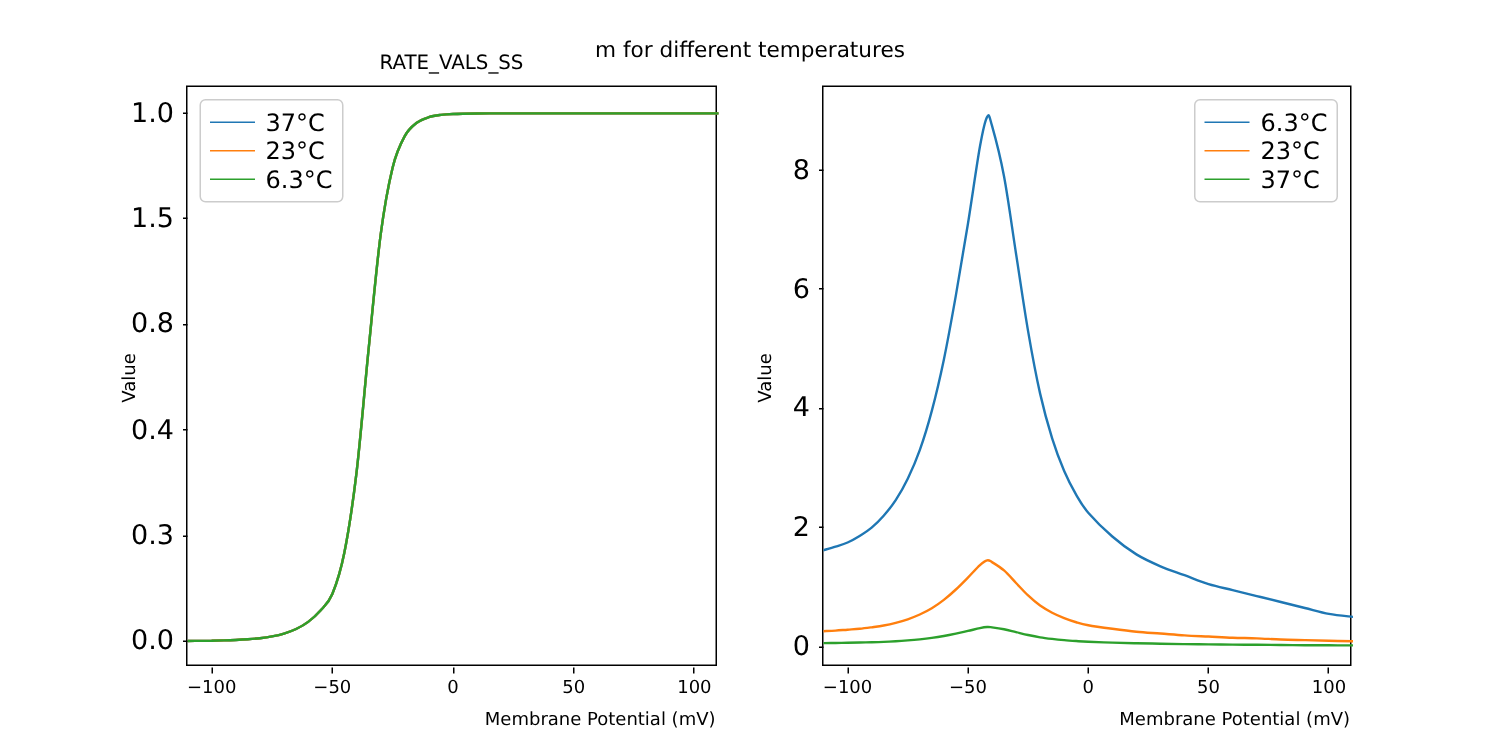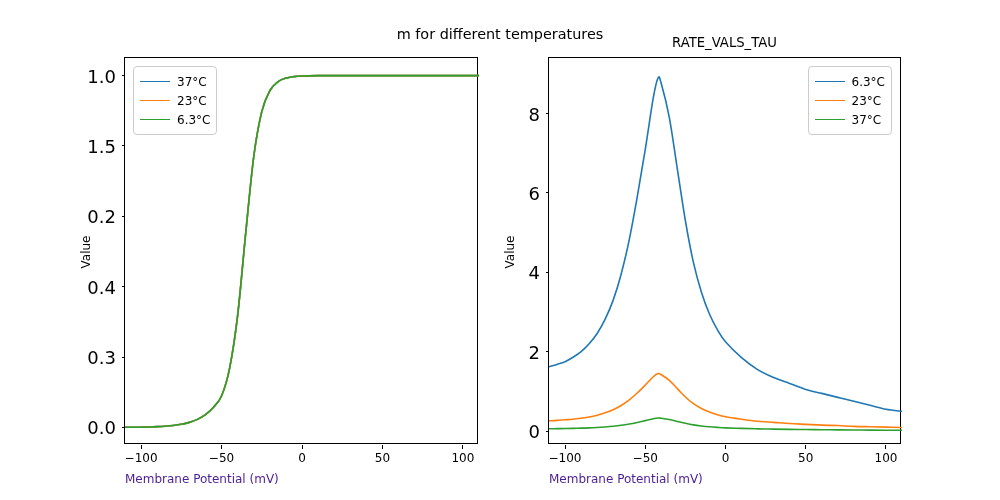--- a/index.html
+++ b/index.html
@@ -64,23 +64,23 @@
     white-space: nowrap;
   }
   .tick-mark {
     position: absolute;
     background: #000000;
   }
   .xlabel {
     position: absolute;
     left: 0;
     width: 100%;
-    text-align: left;
+    text-align: right;
     font-size: 12px;
-    color: #4c1d95;
+    color: #000000;
     white-space: nowrap;
   }
   .ylabel {
     position: absolute;
     font-size: 12px;
     color: #000000;
     white-space: nowrap;
     transform-origin: 0 0;
     transform: rotate(-90deg);
   }
@@ -98,33 +98,34 @@
     height: 19px;
   }
   .legend-swatch {
     width: 30px;
     height: 0;
     border-top-width: 1.5px;
     border-top-style: solid;
     margin-right: 7px;
   }
   .legend-text {
-    font-size: 12px;
+    font-size: 16px;
     color: #000000;
     white-space: nowrap;
   }
 </style>
 </head>
 <body>
 
 <div id="figure">
 
   <div class="suptitle">m for different temperatures</div>
 
   <div class="axes" id="axes-left" style="left: 124px; top: 57px; width: 354px; height: 387px;">
+    <div class="axes-title">RATE_VALS_SS</div>
   <svg class="plot-svg" width="354" height="387">
         <path d="M 0.00 369.30 C 1.34 369.29, 5.36 369.26, 8.05 369.23 C 10.73 369.20, 13.41 369.17, 16.09 369.13 C 18.77 369.08, 21.45 369.03, 24.14 368.95 C 26.82 368.88, 29.50 368.79, 32.18 368.67 C 34.86 368.55, 37.55 368.41, 40.23 368.21 C 42.91 368.01, 45.59 367.80, 48.27 367.47 C 50.95 367.15, 53.64 366.79, 56.32 366.28 C 59.00 365.76, 61.68 365.20, 64.36 364.38 C 67.05 363.56, 69.73 362.65, 72.41 361.35 C 75.09 360.05, 77.77 358.60, 80.45 356.57 C 83.14 354.54, 85.82 352.28, 88.50 349.18 C 91.18 346.08, 93.86 344.47, 96.55 337.99 C 99.23 331.52, 101.91 323.77, 104.59 310.34 C 107.27 296.91, 109.95 279.87, 112.64 257.39 C 115.32 234.91, 118.00 201.89, 120.68 175.45 C 123.36 149.01, 126.05 119.06, 128.73 98.76 C 131.41 78.45, 134.09 64.62, 136.77 53.62 C 139.45 42.62, 142.14 37.71, 144.82 32.75 C 147.50 27.79, 150.18 25.96, 152.86 23.85 C 155.55 21.75, 158.23 21.00, 160.91 20.12 C 163.59 19.25, 166.27 18.96, 168.95 18.61 C 171.64 18.26, 172.98 18.17, 177.00 18.01 C 181.02 17.85, 187.73 17.73, 193.09 17.66 C 198.45 17.59, 203.82 17.60, 209.18 17.59 C 214.55 17.58, 219.91 17.59, 225.27 17.59 C 230.64 17.59, 236.00 17.59, 241.36 17.59 C 246.73 17.59, 252.09 17.59, 257.45 17.59 C 262.82 17.59, 268.18 17.59, 273.55 17.59 C 278.91 17.59, 284.27 17.59, 289.64 17.59 C 295.00 17.59, 300.36 17.59, 305.73 17.59 C 311.09 17.59, 316.45 17.59, 321.82 17.59 C 327.18 17.59, 332.55 17.59, 337.91 17.59 C 343.27 17.59, 351.32 17.59, 354.00 17.59" fill="none" stroke="#1f77b4" stroke-width="1.6" stroke-linecap="round" stroke-linejoin="round"></path>
         <path d="M 0.00 369.30 C 1.34 369.29, 5.36 369.26, 8.05 369.23 C 10.73 369.20, 13.41 369.17, 16.09 369.13 C 18.77 369.08, 21.45 369.03, 24.14 368.95 C 26.82 368.88, 29.50 368.79, 32.18 368.67 C 34.86 368.55, 37.55 368.41, 40.23 368.21 C 42.91 368.01, 45.59 367.80, 48.27 367.47 C 50.95 367.15, 53.64 366.79, 56.32 366.28 C 59.00 365.76, 61.68 365.20, 64.36 364.38 C 67.05 363.56, 69.73 362.65, 72.41 361.35 C 75.09 360.05, 77.77 358.60, 80.45 356.57 C 83.14 354.54, 85.82 352.28, 88.50 349.18 C 91.18 346.08, 93.86 344.47, 96.55 337.99 C 99.23 331.52, 101.91 323.77, 104.59 310.34 C 107.27 296.91, 109.95 279.87, 112.64 257.39 C 115.32 234.91, 118.00 201.89, 120.68 175.45 C 123.36 149.01, 126.05 119.06, 128.73 98.76 C 131.41 78.45, 134.09 64.62, 136.77 53.62 C 139.45 42.62, 142.14 37.71, 144.82 32.75 C 147.50 27.79, 150.18 25.96, 152.86 23.85 C 155.55 21.75, 158.23 21.00, 160.91 20.12 C 163.59 19.25, 166.27 18.96, 168.95 18.61 C 171.64 18.26, 172.98 18.17, 177.00 18.01 C 181.02 17.85, 187.73 17.73, 193.09 17.66 C 198.45 17.59, 203.82 17.60, 209.18 17.59 C 214.55 17.58, 219.91 17.59, 225.27 17.59 C 230.64 17.59, 236.00 17.59, 241.36 17.59 C 246.73 17.59, 252.09 17.59, 257.45 17.59 C 262.82 17.59, 268.18 17.59, 273.55 17.59 C 278.91 17.59, 284.27 17.59, 289.64 17.59 C 295.00 17.59, 300.36 17.59, 305.73 17.59 C 311.09 17.59, 316.45 17.59, 321.82 17.59 C 327.18 17.59, 332.55 17.59, 337.91 17.59 C 343.27 17.59, 351.32 17.59, 354.00 17.59" fill="none" stroke="#ff7f0e" stroke-width="1.6" stroke-linecap="round" stroke-linejoin="round"></path>
         <path d="M 0.00 369.30 C 1.34 369.29, 5.36 369.26, 8.05 369.23 C 10.73 369.20, 13.41 369.17, 16.09 369.13 C 18.77 369.08, 21.45 369.03, 24.14 368.95 C 26.82 368.88, 29.50 368.79, 32.18 368.67 C 34.86 368.55, 37.55 368.41, 40.23 368.21 C 42.91 368.01, 45.59 367.80, 48.27 367.47 C 50.95 367.15, 53.64 366.79, 56.32 366.28 C 59.00 365.76, 61.68 365.20, 64.36 364.38 C 67.05 363.56, 69.73 362.65, 72.41 361.35 C 75.09 360.05, 77.77 358.60, 80.45 356.57 C 83.14 354.54, 85.82 352.28, 88.50 349.18 C 91.18 346.08, 93.86 344.47, 96.55 337.99 C 99.23 331.52, 101.91 323.77, 104.59 310.34 C 107.27 296.91, 109.95 279.87, 112.64 257.39 C 115.32 234.91, 118.00 201.89, 120.68 175.45 C 123.36 149.01, 126.05 119.06, 128.73 98.76 C 131.41 78.45, 134.09 64.62, 136.77 53.62 C 139.45 42.62, 142.14 37.71, 144.82 32.75 C 147.50 27.79, 150.18 25.96, 152.86 23.85 C 155.55 21.75, 158.23 21.00, 160.91 20.12 C 163.59 19.25, 166.27 18.96, 168.95 18.61 C 171.64 18.26, 172.98 18.17, 177.00 18.01 C 181.02 17.85, 187.73 17.73, 193.09 17.66 C 198.45 17.59, 203.82 17.60, 209.18 17.59 C 214.55 17.58, 219.91 17.59, 225.27 17.59 C 230.64 17.59, 236.00 17.59, 241.36 17.59 C 246.73 17.59, 252.09 17.59, 257.45 17.59 C 262.82 17.59, 268.18 17.59, 273.55 17.59 C 278.91 17.59, 284.27 17.59, 289.64 17.59 C 295.00 17.59, 300.36 17.59, 305.73 17.59 C 311.09 17.59, 316.45 17.59, 321.82 17.59 C 327.18 17.59, 332.55 17.59, 337.91 17.59 C 343.27 17.59, 351.32 17.59, 354.00 17.59" fill="none" stroke="#2ca02c" stroke-width="1.6" stroke-linecap="round" stroke-linejoin="round"></path>
       </svg>
       <div class="tick-mark" style="left: 15.5909px; top: 387px; width: 1px; height: 3.5px;"></div>
       <div class="xtick-label" style="left: 16.0909px; top: 393px;">−100</div>
       <div class="tick-mark" style="left: 96.0455px; top: 387px; width: 1px; height: 3.5px;"></div>
       <div class="xtick-label" style="left: 96.5455px; top: 393px;">−50</div>
       <div class="tick-mark" style="left: 176.5px; top: 387px; width: 1px; height: 3.5px;"></div>
@@ -133,21 +134,21 @@
       <div class="xtick-label" style="left: 257.455px; top: 393px;">50</div>
       <div class="tick-mark" style="left: 337.409px; top: 387px; width: 1px; height: 3.5px;"></div>
       <div class="xtick-label" style="left: 337.909px; top: 393px;">100</div>
       <div class="tick-mark" style="left: -3.5px; top: 368.909px; width: 3.5px; height: 1px;"></div>
       <div class="ytick-label" style="right: 361px; top: 369.409px;">0.0</div>
       <div class="tick-mark" style="left: -3.5px; top: 298.545px; width: 3.5px; height: 1px;"></div>
       <div class="ytick-label" style="right: 361px; top: 299.045px;">0.3</div>
       <div class="tick-mark" style="left: -3.5px; top: 228.182px; width: 3.5px; height: 1px;"></div>
       <div class="ytick-label" style="right: 361px; top: 228.682px;">0.4</div>
       <div class="tick-mark" style="left: -3.5px; top: 157.818px; width: 3.5px; height: 1px;"></div>
-      <div class="ytick-label" style="right: 361px; top: 158.318px;">0.2</div>
+      <div class="ytick-label" style="right: 361px; top: 158.318px;">0.8</div>
       <div class="tick-mark" style="left: -3.5px; top: 87.4545px; width: 3.5px; height: 1px;"></div>
       <div class="ytick-label" style="right: 361px; top: 87.9545px;">1.5</div>
       <div class="tick-mark" style="left: -3.5px; top: 17.0909px; width: 3.5px; height: 1px;"></div>
       <div class="ytick-label" style="right: 361px; top: 17.5909px;">1.0</div>
       <div class="xlabel" style="top: 414px;">Membrane Potential (mV)</div>
       <div class="ylabel" style="left: -46px; top: 193.5px; transform: rotate(-90deg) translateX(-50%);">Value</div>
       <div class="legend" style="left: 8px; top: 8px;">
         <div class="legend-row">
           <span class="legend-swatch" style="border-top-color: rgb(31, 119, 180);"></span>
           <span class="legend-text">37°C</span>
@@ -157,21 +158,20 @@
           <span class="legend-text">23°C</span>
         </div>
         <div class="legend-row">
           <span class="legend-swatch" style="border-top-color: rgb(44, 160, 44);"></span>
           <span class="legend-text">6.3°C</span>
         </div>
       </div>
     </div>
 
   <div class="axes" id="axes-right" style="left: 548px; top: 57px; width: 353px; height: 387px;">
-    <div class="axes-title">RATE_VALS_TAU</div>
   <svg class="plot-svg" width="353" height="387">
         <path d="M 0.00 308.81 C 1.34 308.41, 5.35 307.28, 8.02 306.42 C 10.70 305.56, 13.37 304.84, 16.05 303.65 C 18.72 302.46, 21.39 300.93, 24.07 299.28 C 26.74 297.63, 29.42 295.97, 32.09 293.72 C 34.77 291.47, 37.44 288.83, 40.11 285.78 C 42.79 282.74, 45.46 279.57, 48.14 275.46 C 50.81 271.36, 53.48 266.73, 56.16 261.18 C 58.83 255.62, 61.51 249.66, 64.18 242.12 C 66.86 234.58, 69.53 225.98, 72.20 215.93 C 74.88 205.87, 77.55 194.62, 80.23 181.79 C 82.90 168.96, 85.58 154.01, 88.25 138.92 C 90.92 123.84, 93.60 107.83, 96.27 91.29 C 98.95 74.75, 102.16 51.60, 104.30 39.69 C 106.43 27.78, 107.77 22.16, 109.11 19.85 C 110.45 17.53, 110.45 19.18, 112.32 25.80 C 114.19 32.42, 117.67 45.32, 120.34 59.54 C 123.02 73.76, 125.69 93.94, 128.36 111.14 C 131.04 128.34, 133.71 147.19, 136.39 162.74 C 139.06 178.28, 141.73 192.51, 144.41 204.42 C 147.08 216.32, 149.76 225.58, 152.43 234.18 C 155.11 242.78, 157.78 249.73, 160.45 256.02 C 163.13 262.30, 165.80 267.26, 168.48 271.89 C 171.15 276.52, 172.49 279.17, 176.50 283.80 C 180.51 288.43, 187.20 295.05, 192.55 299.68 C 197.89 304.31, 203.24 308.28, 208.59 311.58 C 213.94 314.89, 219.29 317.21, 224.64 319.52 C 229.98 321.84, 235.33 323.49, 240.68 325.48 C 246.03 327.46, 251.38 329.78, 256.73 331.43 C 262.08 333.08, 267.42 334.08, 272.77 335.40 C 278.12 336.72, 283.47 338.05, 288.82 339.37 C 294.17 340.69, 299.52 342.02, 304.86 343.34 C 310.21 344.66, 315.56 345.98, 320.91 347.31 C 326.26 348.63, 331.61 350.28, 336.95 351.28 C 342.30 352.27, 350.33 352.93, 353.00 353.26" fill="none" stroke="#1f77b4" stroke-width="1.6" stroke-linecap="round" stroke-linejoin="round"></path>
         <path d="M 0.00 362.79 C 1.34 362.72, 5.35 362.56, 8.02 362.39 C 10.70 362.23, 13.37 361.99, 16.05 361.80 C 18.72 361.60, 21.39 361.46, 24.07 361.20 C 26.74 360.94, 29.42 360.57, 32.09 360.21 C 34.77 359.84, 37.44 359.51, 40.11 359.02 C 42.79 358.52, 45.46 357.93, 48.14 357.23 C 50.81 356.54, 53.48 355.78, 56.16 354.85 C 58.83 353.92, 61.51 352.90, 64.18 351.67 C 66.86 350.45, 69.53 349.13, 72.20 347.51 C 74.88 345.89, 77.55 344.03, 80.23 341.95 C 82.90 339.87, 85.58 337.48, 88.25 335.00 C 90.92 332.52, 93.60 329.78, 96.27 327.06 C 98.95 324.35, 102.16 320.65, 104.30 318.73 C 106.43 316.81, 107.77 315.88, 109.11 315.55 C 110.45 315.22, 110.45 315.62, 112.32 316.74 C 114.19 317.87, 117.67 319.99, 120.34 322.30 C 123.02 324.62, 125.69 327.86, 128.36 330.64 C 131.04 333.42, 133.71 336.46, 136.39 338.97 C 139.06 341.49, 141.73 343.80, 144.41 345.72 C 147.08 347.64, 149.76 349.09, 152.43 350.48 C 155.11 351.87, 157.78 353.00, 160.45 354.06 C 163.13 355.11, 165.80 356.04, 168.48 356.83 C 171.15 357.63, 172.49 358.09, 176.50 358.82 C 180.51 359.55, 187.20 360.47, 192.55 361.20 C 197.89 361.93, 203.24 362.66, 208.59 363.18 C 213.94 363.71, 219.29 363.98, 224.64 364.38 C 229.98 364.77, 235.33 365.24, 240.68 365.57 C 246.03 365.90, 251.38 366.10, 256.73 366.36 C 262.08 366.62, 267.42 366.96, 272.77 367.15 C 278.12 367.35, 283.47 367.35, 288.82 367.55 C 294.17 367.75, 299.52 368.15, 304.86 368.34 C 310.21 368.54, 315.56 368.61, 320.91 368.74 C 326.26 368.87, 331.61 369.01, 336.95 369.14 C 342.30 369.27, 350.33 369.47, 353.00 369.54" fill="none" stroke="#ff7f0e" stroke-width="1.6" stroke-linecap="round" stroke-linejoin="round"></path>
         <path d="M 0.00 370.73 C 1.34 370.71, 5.35 370.68, 8.02 370.65 C 10.70 370.61, 13.37 370.57, 16.05 370.53 C 18.72 370.48, 21.39 370.43, 24.07 370.37 C 26.74 370.31, 29.42 370.25, 32.09 370.17 C 34.77 370.09, 37.44 370.01, 40.11 369.89 C 42.79 369.78, 45.46 369.65, 48.14 369.50 C 50.81 369.34, 53.48 369.15, 56.16 368.94 C 58.83 368.73, 61.51 368.50, 64.18 368.23 C 66.86 367.95, 69.53 367.64, 72.20 367.27 C 74.88 366.90, 77.55 366.48, 80.23 366.00 C 82.90 365.53, 85.58 364.98, 88.25 364.42 C 90.92 363.85, 93.60 363.24, 96.27 362.63 C 98.95 362.01, 102.16 361.16, 104.30 360.72 C 106.43 360.29, 107.77 360.09, 109.11 360.01 C 110.45 359.93, 110.45 360.00, 112.32 360.25 C 114.19 360.50, 117.67 360.99, 120.34 361.52 C 123.02 362.05, 125.69 362.79, 128.36 363.42 C 131.04 364.06, 133.71 364.75, 136.39 365.33 C 139.06 365.90, 141.73 366.44, 144.41 366.88 C 147.08 367.31, 149.76 367.63, 152.43 367.95 C 155.11 368.27, 157.78 368.54, 160.45 368.78 C 163.13 369.02, 165.80 369.20, 168.48 369.38 C 171.15 369.56, 172.49 369.68, 176.50 369.85 C 180.51 370.02, 187.20 370.24, 192.55 370.41 C 197.89 370.57, 203.24 370.73, 208.59 370.85 C 213.94 370.96, 219.29 371.03, 224.64 371.12 C 229.98 371.22, 235.33 371.33, 240.68 371.40 C 246.03 371.47, 251.38 371.50, 256.73 371.56 C 262.08 371.62, 267.42 371.71, 272.77 371.76 C 278.12 371.80, 283.47 371.80, 288.82 371.84 C 294.17 371.88, 299.52 371.95, 304.86 372.00 C 310.21 372.04, 315.56 372.08, 320.91 372.12 C 326.26 372.15, 331.61 372.17, 336.95 372.19 C 342.30 372.22, 350.33 372.26, 353.00 372.27" fill="none" stroke="#2ca02c" stroke-width="1.6" stroke-linecap="round" stroke-linejoin="round"></path>
       </svg>
       <div class="tick-mark" style="left: 15.5455px; top: 387px; width: 1px; height: 3.5px;"></div>
       <div class="xtick-label" style="left: 16.0455px; top: 393px;">−100</div>
       <div class="tick-mark" style="left: 95.7727px; top: 387px; width: 1px; height: 3.5px;"></div>
       <div class="xtick-label" style="left: 96.2727px; top: 393px;">−50</div>
       <div class="tick-mark" style="left: 176px; top: 387px; width: 1px; height: 3.5px;"></div>

